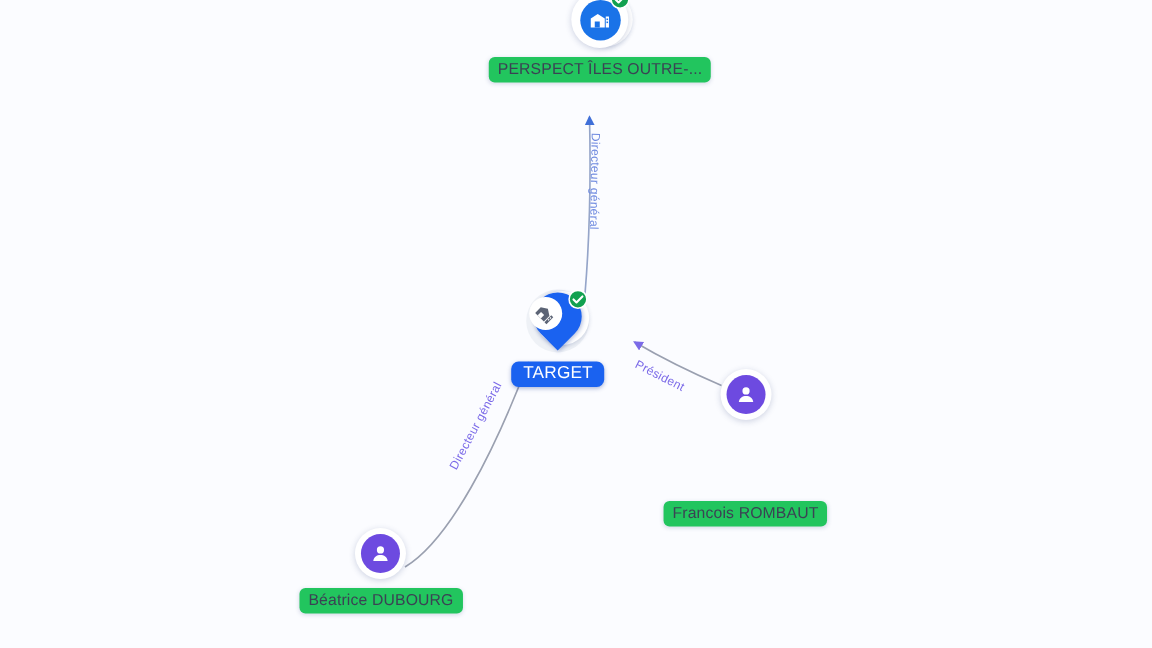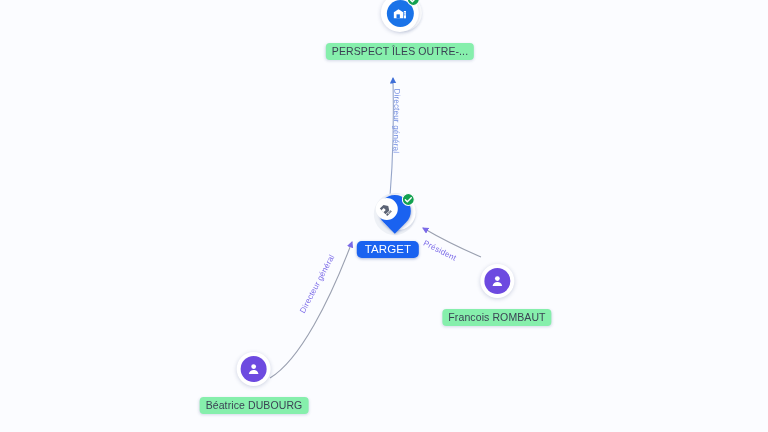--- a/index.html
+++ b/index.html
@@ -127,22 +127,22 @@
     width: 26px;
     height: 26px;
     border-radius: 50%;
     background: #6d4ae0;
     display: flex;
     align-items: center;
     justify-content: center;
   }
   
   .node-label {
-    margin-top: 11px;
-    background: #86efac;
+    margin-top: 6px;
+    background: #22c55e;
     border-radius: 4px;
     padding: 2px 6px 3px 6px;
     font-size: 10.5px;
     color: #3b4254;
     white-space: nowrap;
     box-shadow: 0 1px 3px rgba(40,60,120,0.18);
     letter-spacing: 0.1px;
   }
   .node-label.target {
     background: #1a62f0;
@@ -205,21 +205,21 @@
       </svg>
     </div>
     <svg width="13" height="13" viewBox="0 0 24 24" style="position:absolute; right:-1px; top:-1px;">
       <circle cx="12" cy="12" r="11" fill="#12a150" stroke="#ffffff" stroke-width="2"></circle>
       <path d="M6.5 12.3 L10.2 16 L17.5 8.6" fill="none" stroke="#ffffff" stroke-width="2.6" stroke-linecap="round" stroke-linejoin="round"></path>
     </svg>
   </div>
   <div class="node-label">PERSPECT ÎLES OUTRE-...</div>
 </div>
 
-<div class="node" style="left:388px; top:193px; transform: translateX(-50%); align-items: flex-end;">
+<div class="node" style="left:372px; top:193px; transform: translateX(-50%);">
   <div class="pin-wrap">
     <div class="pin-halo"></div>
     <div class="pin-halo2"></div>
     <div class="pin"></div>
     <div class="pin-inner">
       <svg width="14" height="14" viewBox="0 0 24 24">
         <path d="M3 20 L3 11 L10 6.5 L17 11 L17 20 Z" fill="#5c6475"></path>
         <rect x="7" y="14.5" width="5" height="5.5" fill="#ffffff"></rect>
         <rect x="18" y="9" width="3.2" height="11" fill="#5c6475"></rect>
         <rect x="18.7" y="11" width="1.6" height="1.6" fill="#ffffff"></rect>
@@ -227,21 +227,21 @@
       </svg>
     </div>
     <svg width="13" height="13" viewBox="0 0 24 24" style="position:absolute; right:4px; top:0px;">
       <circle cx="12" cy="12" r="11" fill="#12a150" stroke="#ffffff" stroke-width="2"></circle>
       <path d="M6.5 12.3 L10.2 16 L17.5 8.6" fill="none" stroke="#ffffff" stroke-width="2.6" stroke-linecap="round" stroke-linejoin="round"></path>
     </svg>
   </div>
   <div class="node-label target">TARGET</div>
 </div>
 
-<div class="node" style="left:497px; top:264px; transform: translateX(-50%);">
+<div class="node" style="left:497px; top:246px; transform: translateX(-50%); gap: 48px;">
   <div class="person-ring">
     <div class="person-disc">
       <svg width="16" height="16" viewBox="0 0 24 24">
         <circle cx="12" cy="8.4" r="3.6" fill="#ffffff"></circle>
         <path d="M4.8 19.5 C5.4 15.2 8.4 13.4 12 13.4 C15.6 13.4 18.6 15.2 19.2 19.5 Z" fill="#ffffff"></path>
       </svg>
     </div>
   </div>
   <div class="node-label">Francois ROMBAUT</div>
 </div>

